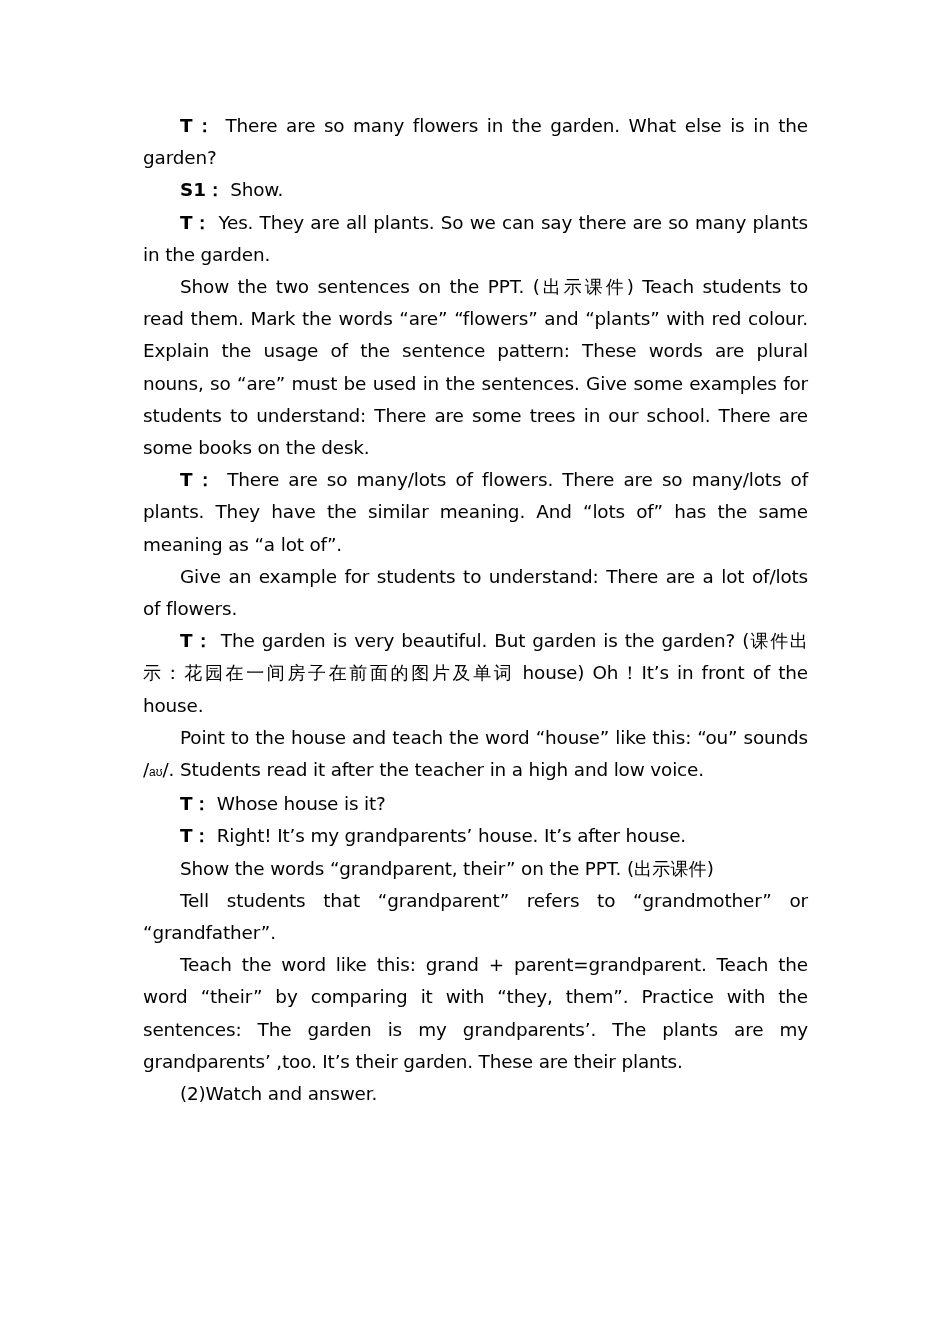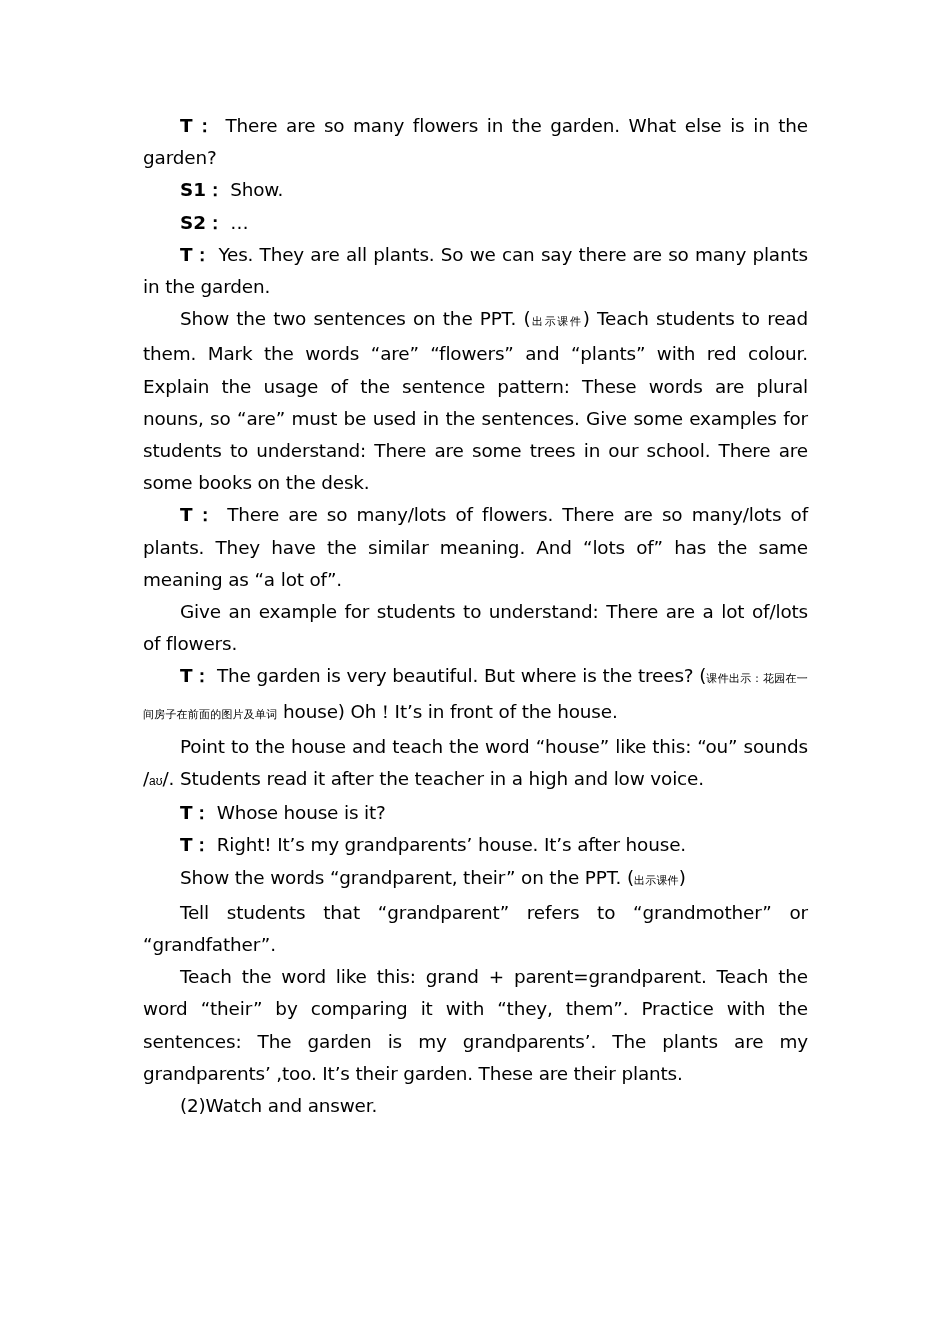--- a/index.html
+++ b/index.html
@@ -45,21 +45,21 @@
   
   p.para:last-child { margin-bottom: 16px; }
 
   .speaker {
     font-weight: bold;
     letter-spacing: 0px;
   }
 
   .cn {
     font-family: "DejaVu Serif", "Liberation Serif", serif;
-    font-size: 11px;
+    font-size: 18px;
     letter-spacing: 0.2px;
   }
 
   .phon {
     font-family: "Liberation Sans", sans-serif;
     font-size: 12px;
     letter-spacing: 0px;
   }
 
   .circnum {
@@ -70,32 +70,31 @@
 </head>
 <body>
 
 <div id="page">
   <div class="doc-body">
 
     <p class="para"><span class="speaker">T：</span> <span>There are so many flowers in the garden. What else is in the garden?</span></p>
 
     <p class="para"><span class="speaker">S1：</span> <span>Show.</span></p>
 
-    <p class="para"><span class="speaker">S2：</span> <span>…</span></p>
 
     <p class="para"><span class="speaker">T：</span> <span>Yes. They are all plants. So we can say there are so many plants in the garden.</span></p>
 
     <p class="para"><span>Show the two sentences on the PPT. (</span><span class="cn">出示课件</span><span>) Teach students to read them. Mark the words “are” “flowers” and “plants” with red colour. Explain the usage of the sentence pattern: These words are plural nouns, so “are” must be used in the sentences. Give some examples for students to understand: There are some trees in our school. There are some books on the desk.</span></p>
 
     <p class="para"><span class="speaker">T：</span> <span>There are so many/lots of flowers. There are so many/lots of plants. They have the similar meaning. And “lots of” has the same meaning as “a lot of”.</span></p>
 
     <p class="para"><span>Give an example for students to understand: There are a lot of/lots of flowers.</span></p>
 
 
-    <p class="para"><span class="speaker">T：</span> <span>The garden is very beautiful. But where is the trees? (</span><span class="cn">课件出示：花园在一间房子在前面的图片及单词</span><span> house) Oh！It’s in front of the house.</span></p>
+    <p class="para"><span class="speaker">T：</span> <span>The garden is very beautiful. But garden is the garden? (</span><span class="cn">课件出示：花园在一间房子在前面的图片及单词</span><span> house) Oh！It’s in front of the house.</span></p>
 
     <p class="para"><span>Point to the house and teach the word “house” like this: “ou” sounds /</span><span class="phon">aʊ</span><span>/. Students read it after the teacher in a high and low voice.</span></p>
 
     <p class="para"><span class="speaker">T：</span> <span>Whose house is it?</span></p>
 
 
     <p class="para"><span class="speaker">T：</span> <span>Right! It’s my grandparents’ house. It’s after house.</span></p>
 
     <p class="para"><span>Show the words “grandparent, their” on the PPT. (</span><span class="cn">出示课件</span><span>)</span></p>
 

